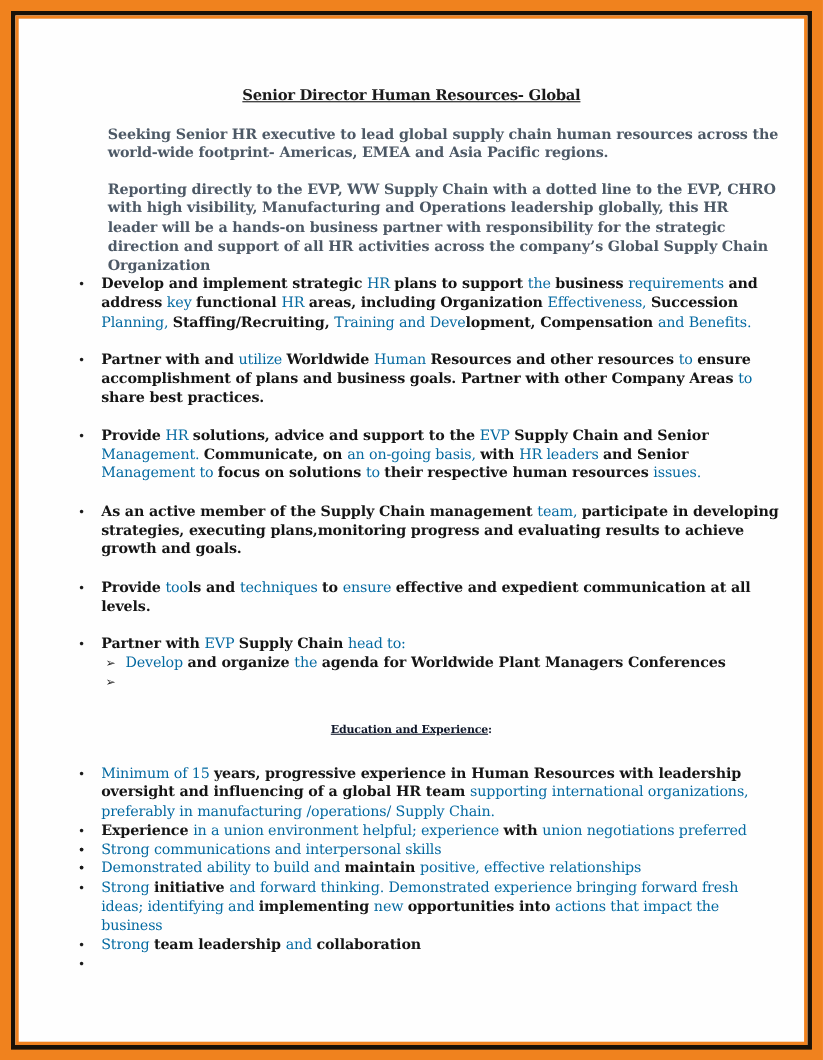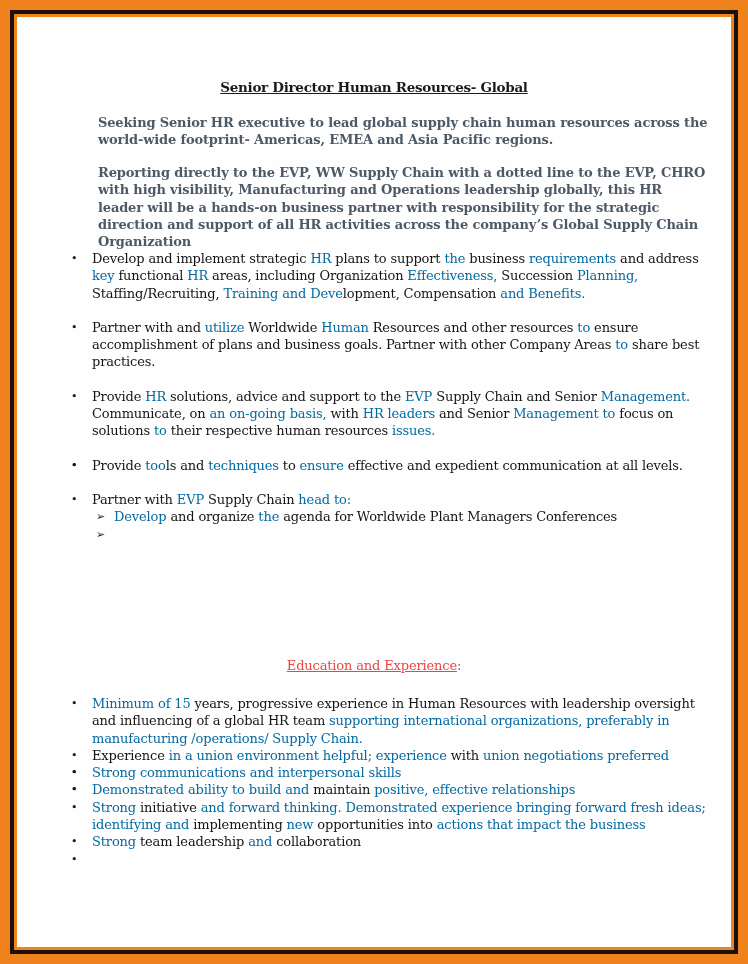--- a/index.html
+++ b/index.html
@@ -40,30 +40,30 @@
       font-size: 13px;
     }
     .intro-1 { top: 83px; }
     .intro-2 { top: 133px; }
     .b-list { position: absolute; left: 0; width: 748px; margin: 0; padding: 0; list-style: none; }
     .b-item { position: relative; padding-left: 92px; padding-right: 40px; line-height: 17.3px; }
     .bullet {
       position: absolute; left: 71px; top: 0; width: 8px;
       color: #1a1a1a; font-size: 11px; line-height: 17.3px;
     }
-    .seg-b { color: #151515; font-weight: normal; text-align: right; }
+    .seg-b { color: #151515; font-weight: bold; text-align: right; }
     .seg-r { color: #0369a1; font-weight: normal; }
     .sub-list { margin: 0; padding: 0; list-style: none; }
     .sub-item { position: relative; padding-left: 22px; line-height: 17.3px; }
     .arrow {
       position: absolute; left: 4px; top: 0; color: #222; font-size: 11px;
     }
     .heading2 {
       position: absolute; top: 627px; left: 0; width: 748px; text-align: center;
-      font-weight: normal; color: #ef4444; font-size: 13px;
+      font-weight: bold; color: #0f172a; font-size: 10px;
     }
     .heading2 .u { text-decoration: underline; }
   </style>
 </head>
 <body>
 
 <div class="frame">
   <div class="frame-dark">
     <div class="frame-inner"></div>
   </div>
@@ -72,21 +72,21 @@
 <div class="page">
   <div class="title">Senior Director Human Resources- Global</div>
 
   <div class="intro intro-2">Reporting directly to the EVP, WW Supply Chain with a dotted line to the EVP, CHRO with high visibility, Manufacturing and Operations leadership globally, this HR leader will be a hands-on business partner with responsibility for the strategic direction and support of all HR activities across the company’s Global Supply Chain Organization</div>
   <div class="intro intro-1">Seeking Senior HR executive to lead global supply chain human resources across the world-wide footprint- Americas, EMEA and Asia Pacific regions.</div>
 
   <ul class="b-list" id="resp-list" style="top:219px;">
       <li class="b-item"><span class="bullet">•</span><span><span class="seg-b">Develop and implement strategic </span><span class="seg-r">HR </span><span class="seg-b">plans to support </span><span class="seg-r">the </span><span class="seg-b">business </span><span class="seg-r">requirements </span><span class="seg-b">and address </span><span class="seg-r">key </span><span class="seg-b">functional </span><span class="seg-r">HR </span><span class="seg-b">areas, including Organization </span><span class="seg-r">Effectiveness, </span><span class="seg-b">Succession </span><span class="seg-r">Planning, </span><span class="seg-b">Staffing/Recruiting, </span><span class="seg-r">Training and Deve</span><span class="seg-b">lopment, Compensation </span><span class="seg-r">and Benefits.</span></span></li>
       <li class="b-item" style="margin-top: 17px;"><span class="bullet">•</span><span><span class="seg-b">Partner with and </span><span class="seg-r">utilize </span><span class="seg-b">Worldwide </span><span class="seg-r">Human </span><span class="seg-b">Resources and other resources </span><span class="seg-r">to </span><span class="seg-b">ensure accomplishment of plans and business goals. Partner with other Company Areas </span><span class="seg-r">to </span><span class="seg-b">share best practices.</span></span></li>
       <li class="b-item" style="margin-top: 17px;"><span class="bullet">•</span><span><span class="seg-b">Provide </span><span class="seg-r">HR </span><span class="seg-b">solutions, advice and support to the </span><span class="seg-r">EVP </span><span class="seg-b">Supply Chain and Senior </span><span class="seg-r">Management. </span><span class="seg-b">Communicate, on </span><span class="seg-r">an on-going basis, </span><span class="seg-b">with </span><span class="seg-r">HR leaders </span><span class="seg-b">and Senior </span><span class="seg-r">Management to </span><span class="seg-b">focus on solutions </span><span class="seg-r">to </span><span class="seg-b">their respective human resources </span><span class="seg-r">issues.</span></span></li>
-      <li class="b-item" style="margin-top: 17px;"><span class="bullet">•</span></li>
+      <li class="b-item" style="margin-top: 17px;"><span class="bullet">•</span><span><span class="seg-b">As an active member of the Supply Chain management </span><span class="seg-r">team, </span><span class="seg-b">participate in developing strategies, executing plans,monitoring progress and evaluating results to achieve growth and goals.</span></span></li>
       <li class="b-item" style="margin-top: 17px;"><span class="bullet">•</span><span><span class="seg-b">Provide </span><span class="seg-r">too</span><span class="seg-b">ls and </span><span class="seg-r">techniques </span><span class="seg-b">to </span><span class="seg-r">ensure </span><span class="seg-b">effective and expedient communication at all levels.</span></span></li>
       <li class="b-item" style="margin-top: 17px;"><span class="bullet">•</span><span><span class="seg-b">Partner with </span><span class="seg-r">EVP </span><span class="seg-b">Supply Chain </span><span class="seg-r">head to:</span></span><ul class="sub-list">
           <li class="sub-item"><span class="arrow">➢</span><span><span class="seg-r">Develop </span><span class="seg-b">and organize </span><span class="seg-r">the </span><span class="seg-b">agenda for Worldwide Plant Managers Conferences</span></span></li>
           <li class="sub-item"><span class="arrow">➢</span></li>
         </ul></li>
     </ul>
 
   <div class="heading2"><span class="u">Education and Experience</span><span>:</span></div>
 
   <ul class="b-list" id="qual-list" style="top:664px;">

